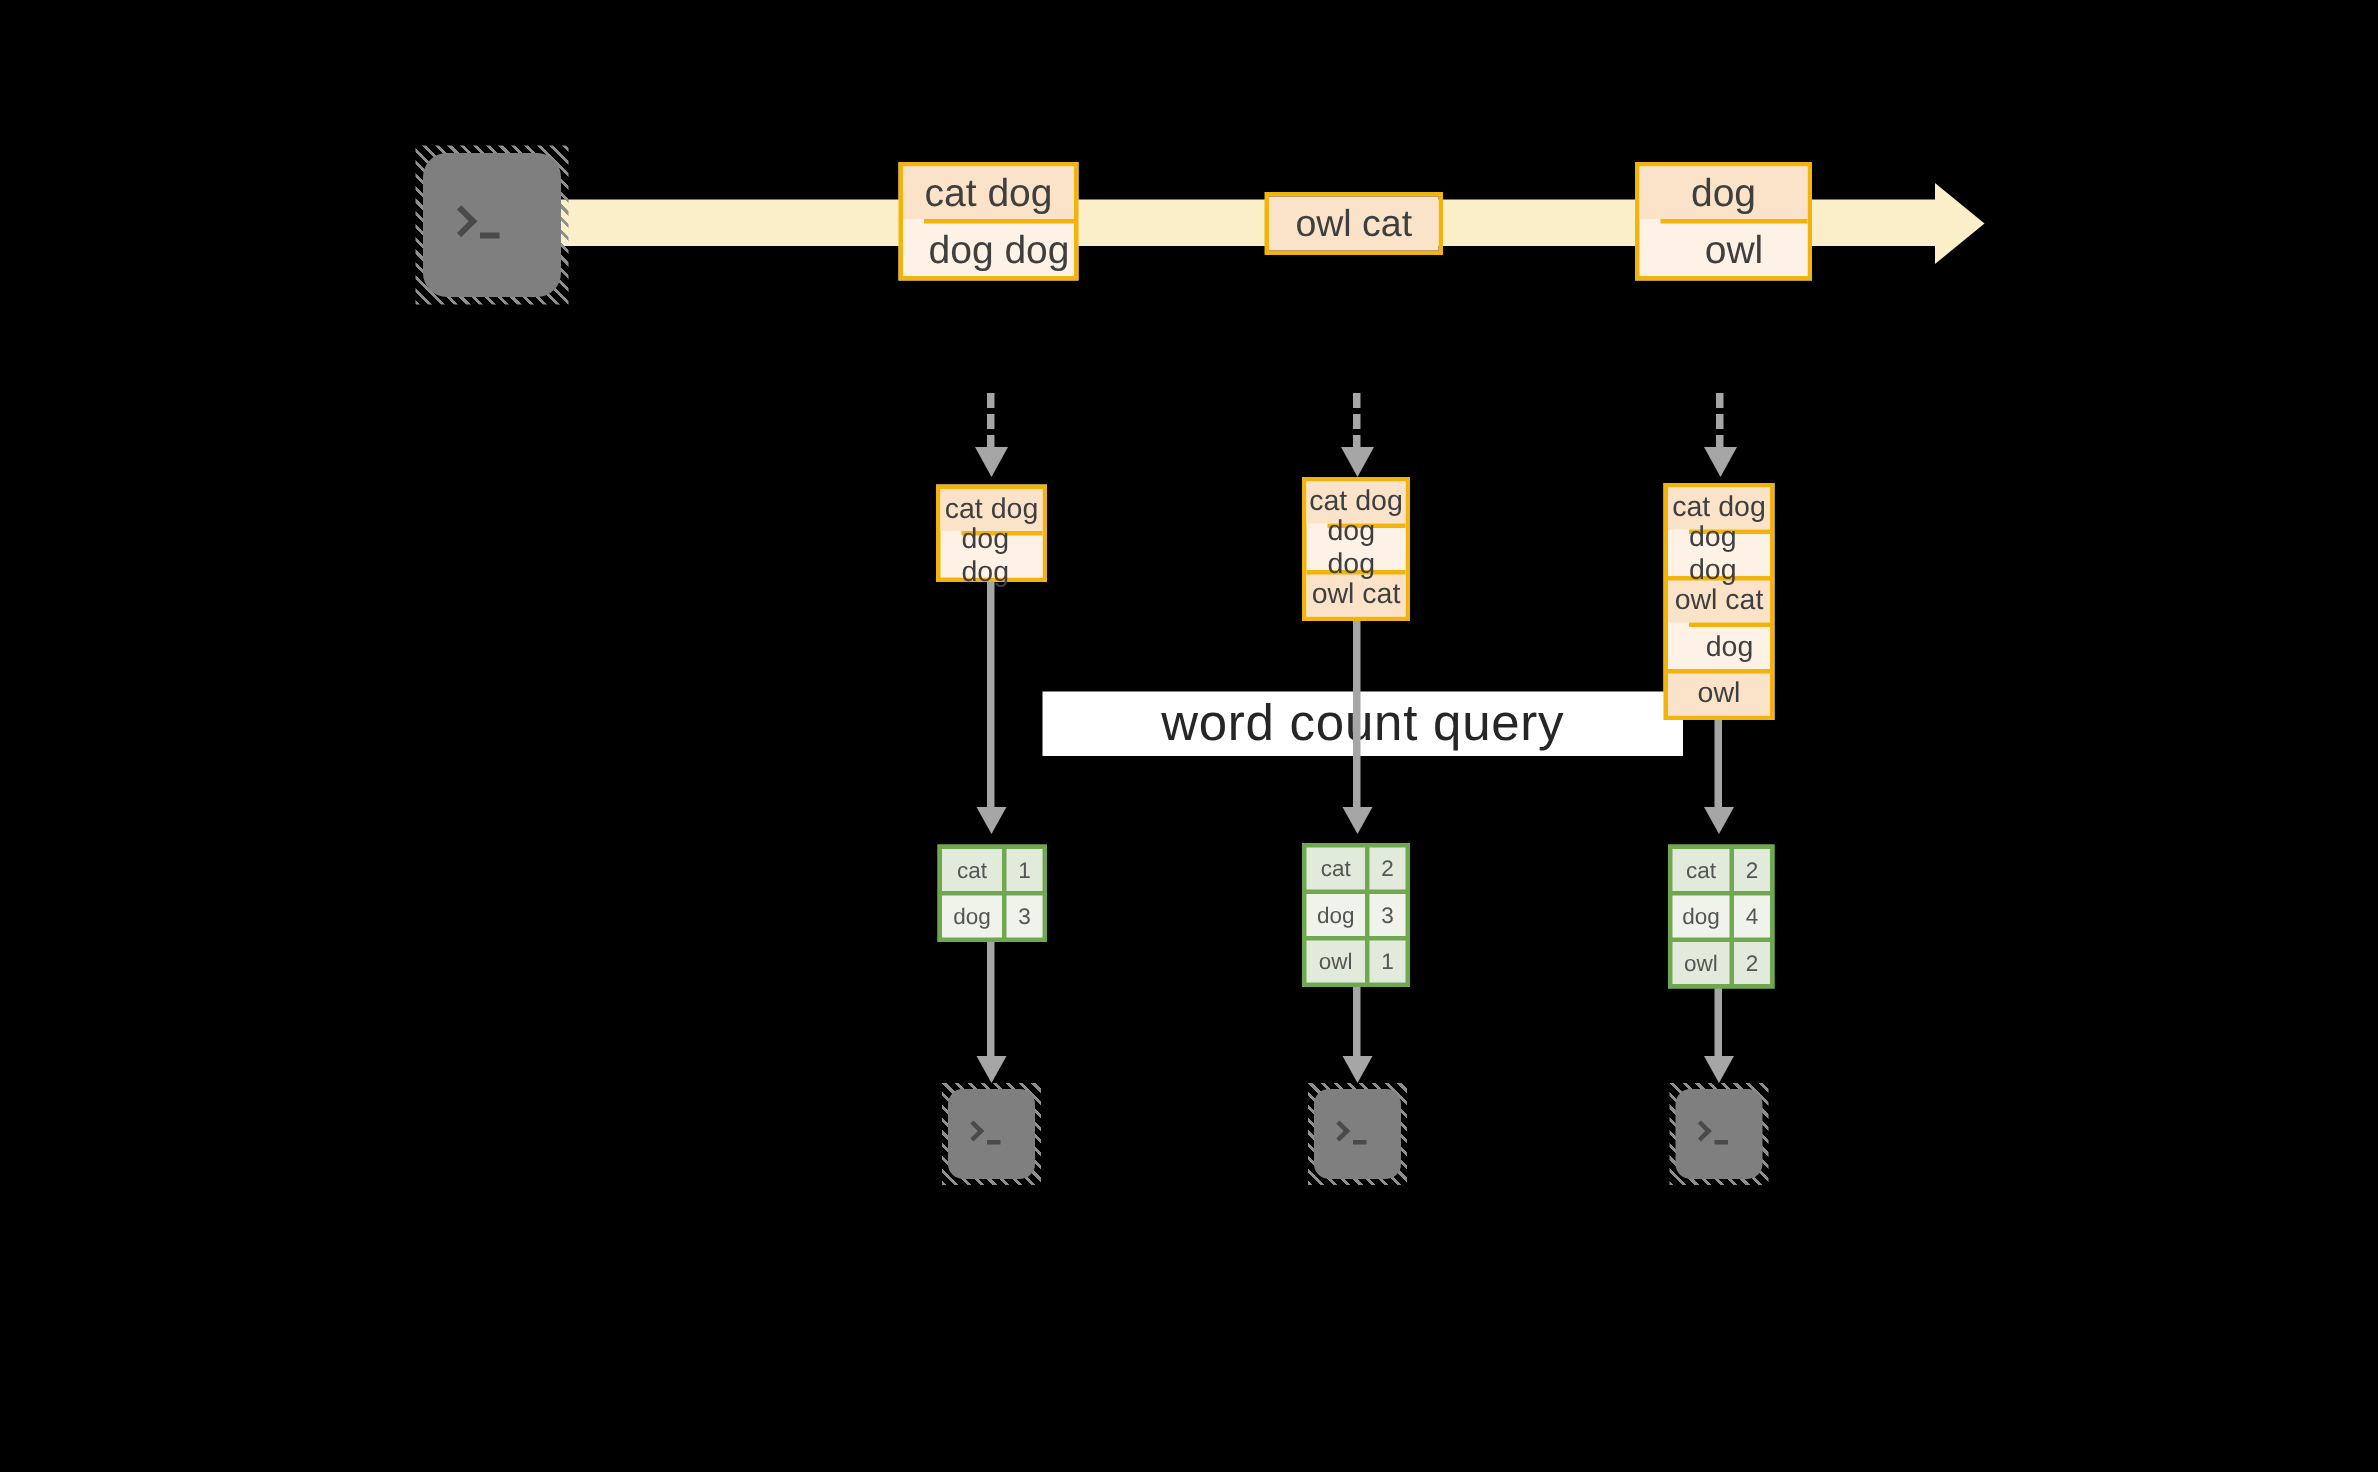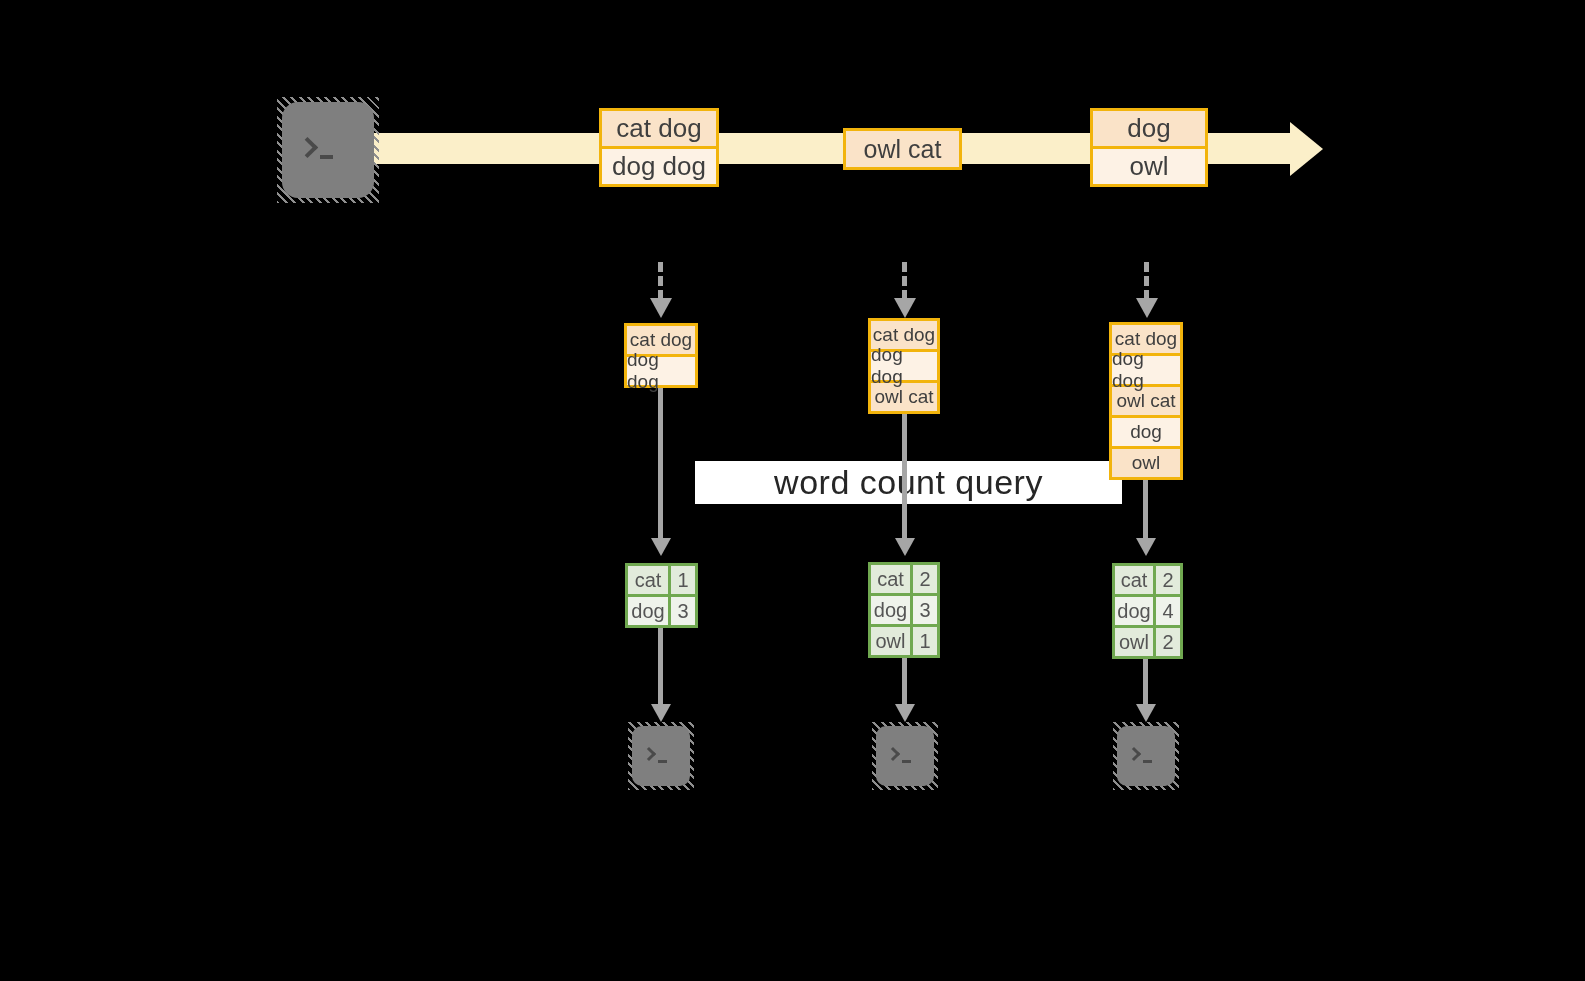--- a/index.html
+++ b/index.html
@@ -16,39 +16,39 @@
 
   
   .band{background:var(--stream-fill);z-index:1;}
   .band-head{width:0;height:0;border-top:27px solid transparent;
              border-bottom:27px solid transparent;border-left:33px solid var(--stream-fill);z-index:1;}
 
   
   .obox{border:3px solid var(--box-border);z-index:3;background:var(--cell-cream);}
   .orow{display:flex;align-items:center;justify-content:center;color:var(--text-dark);}
   .orow + .orow{border-top:3px solid var(--box-border);}
-  .peach{background:var(--cell-peach);} .cream{background:var(--cell-cream);}
+  .peach{background:var(--cell-peach);} .cream{background:var(--cell-cream);margin-left:14px;}
   .f26{font-size:26px;height:35px;} .f25{font-size:25px;height:36px;} .f19{font-size:19px;height:28px;}
 
   
   .dash-line{width:0;border-left:5px dashed var(--arrow-gray);z-index:2;}
   .solid-line{width:5px;background:var(--arrow-gray);z-index:2;}
   .tri-down{width:0;height:0;border-left:10px solid transparent;border-right:10px solid transparent;
             border-top:18px solid var(--arrow-gray);z-index:2;}
   .tri-big{border-left-width:11px;border-right-width:11px;border-top-width:20px;}
 
   
   .qband{background:var(--band-white);display:flex;align-items:center;justify-content:center;z-index:1;}
   .qband span{font-size:34px;color:var(--query-text);letter-spacing:.5px;}
 
   
   .gtable{display:grid;grid-template-columns:1fr 24px;gap:3px;border:3px solid var(--green-border);
           background:var(--green-border);z-index:3;}
   .gcell{height:28px;display:flex;align-items:center;justify-content:center;
-         font-size:20px;color:#555;}
+         font-size:15px;color:#555;}
   .gdark{background:var(--green-cell-dark);} .glight{background:var(--green-cell-light);}
 
   
   .term{background:repeating-linear-gradient(45deg,var(--hatch-gray) 0,var(--hatch-gray) 2px,
         transparent 2px,transparent 6px);z-index:3;}
   .term-body{position:absolute;background:var(--terminal-gray);display:flex;align-items:center;}
   .body-big{inset:5px;border-radius:16px;padding-left:18px;}
   .body-small{inset:4px;border-radius:10px;padding-left:12px;}
   .chev{display:inline-block;border-style:solid;border-color:var(--glyph-gray);
         border-width:4px 4px 0 0;transform:rotate(45deg);}

